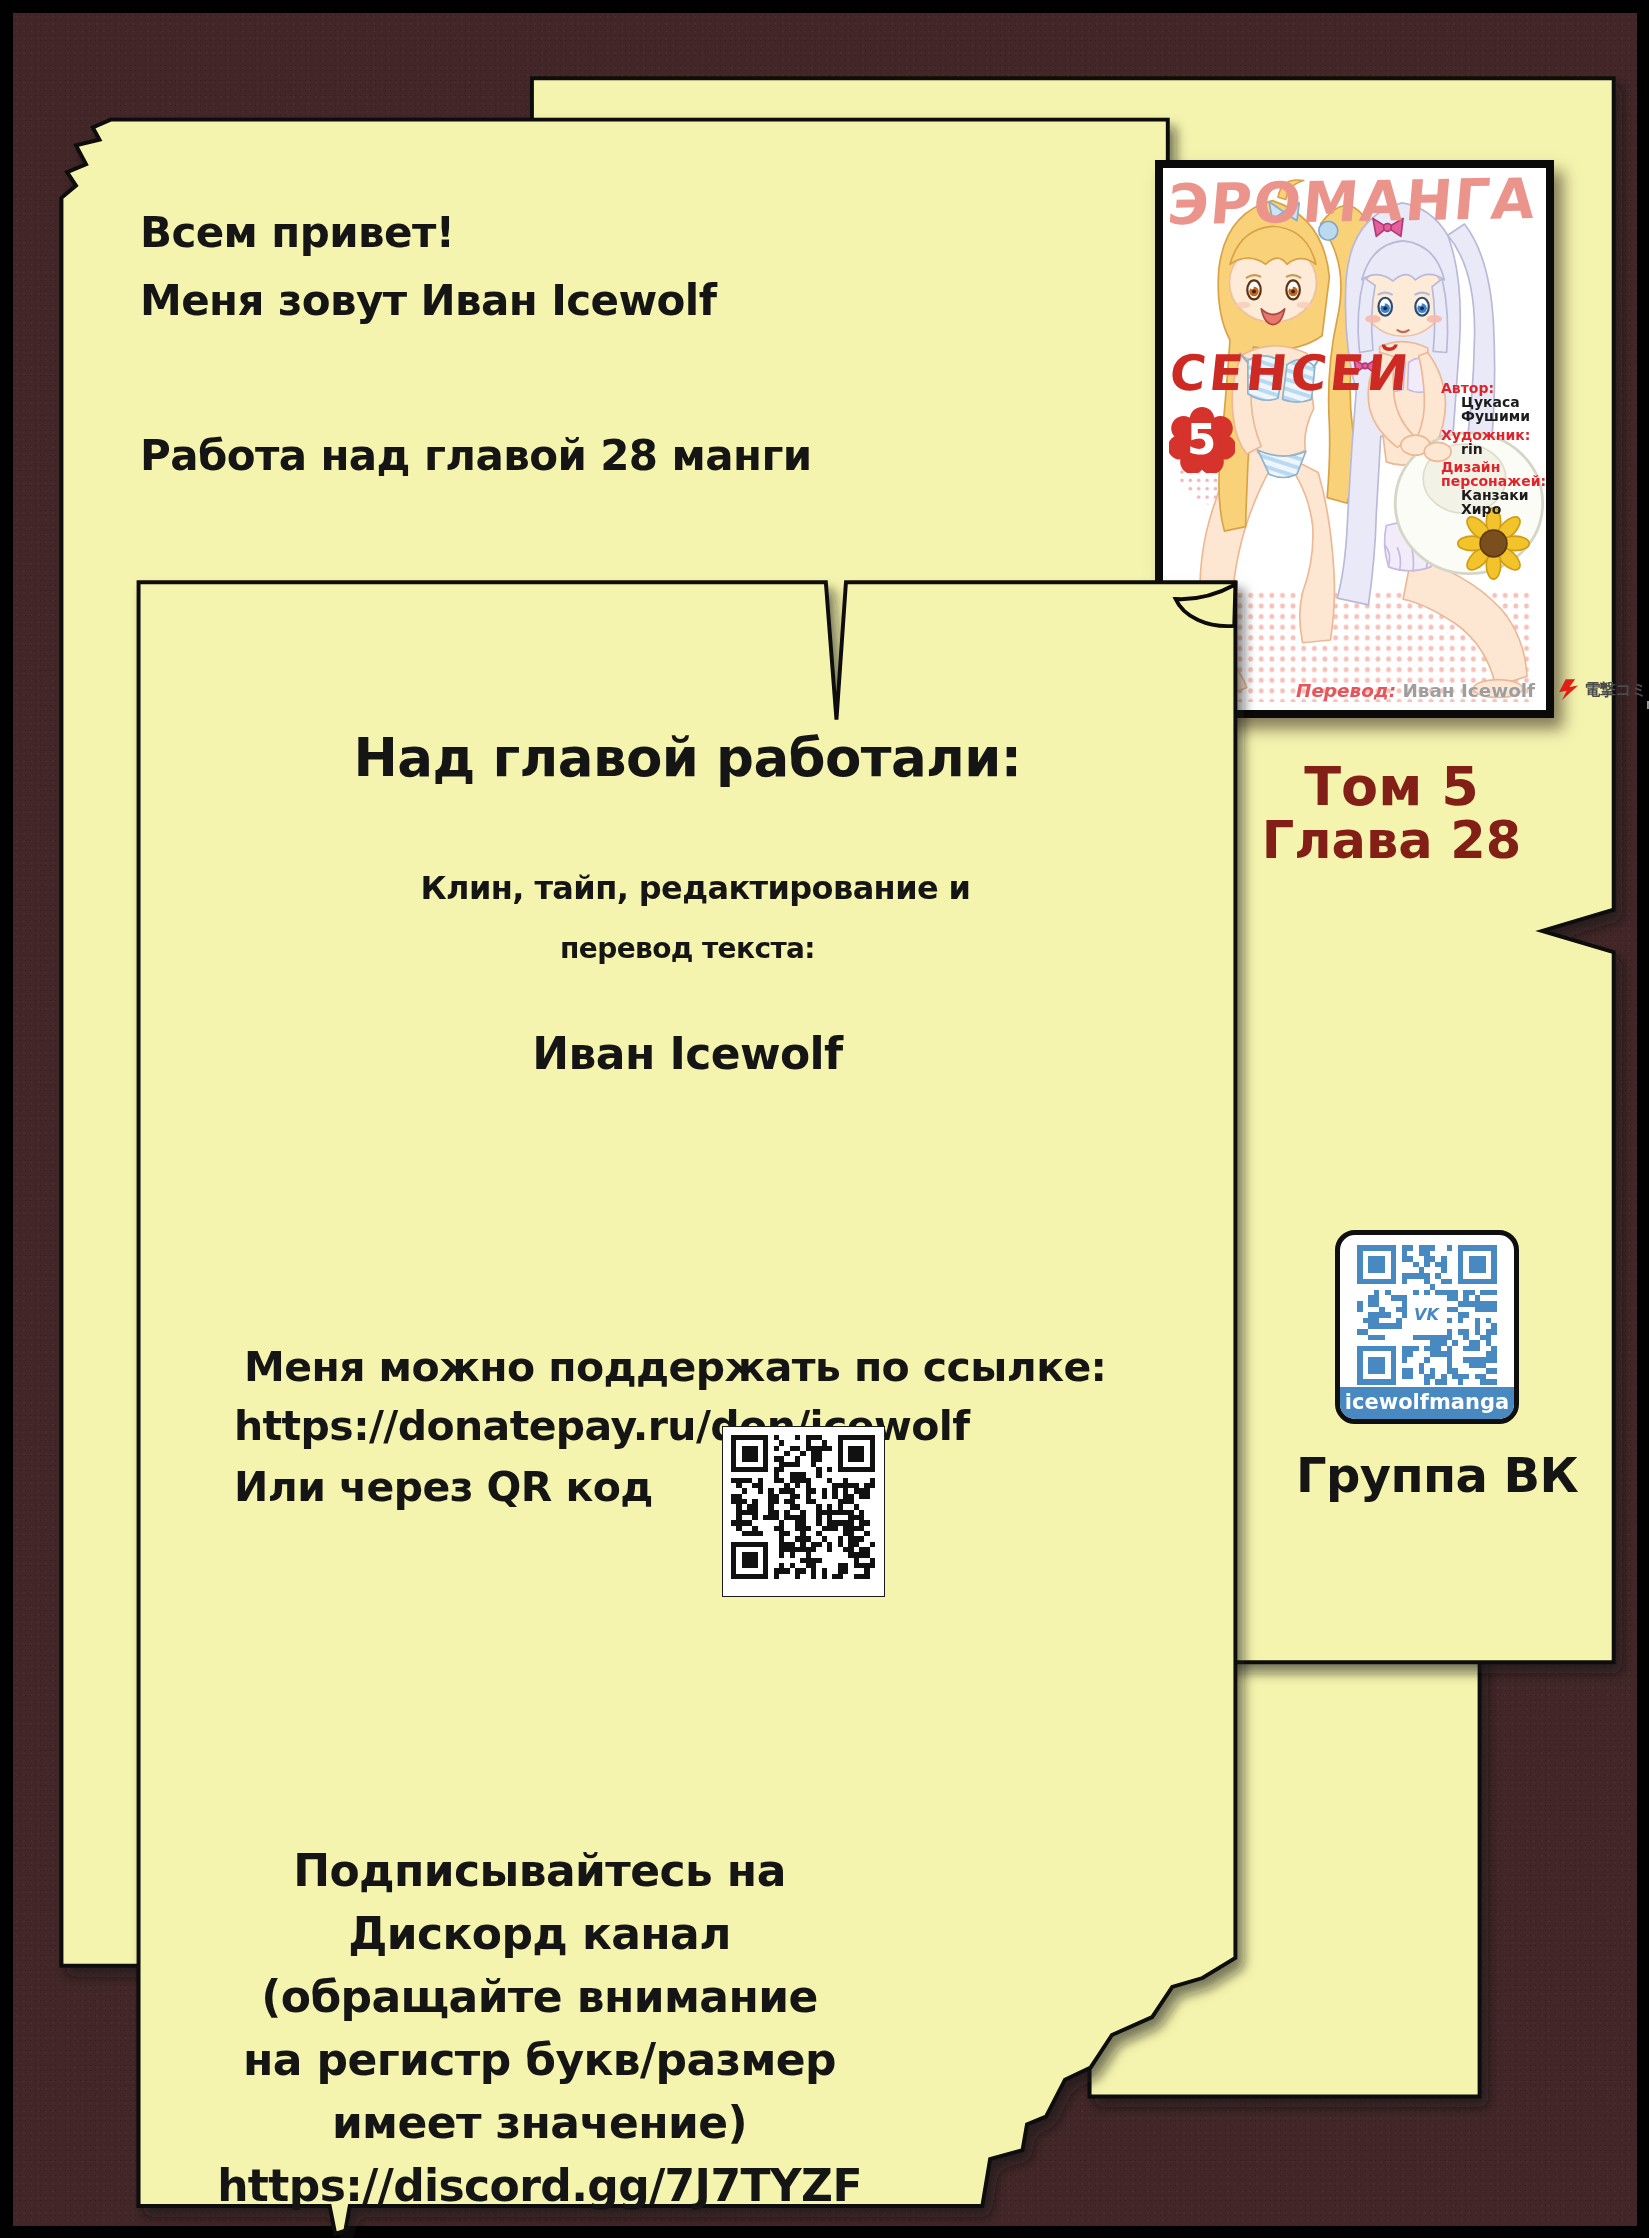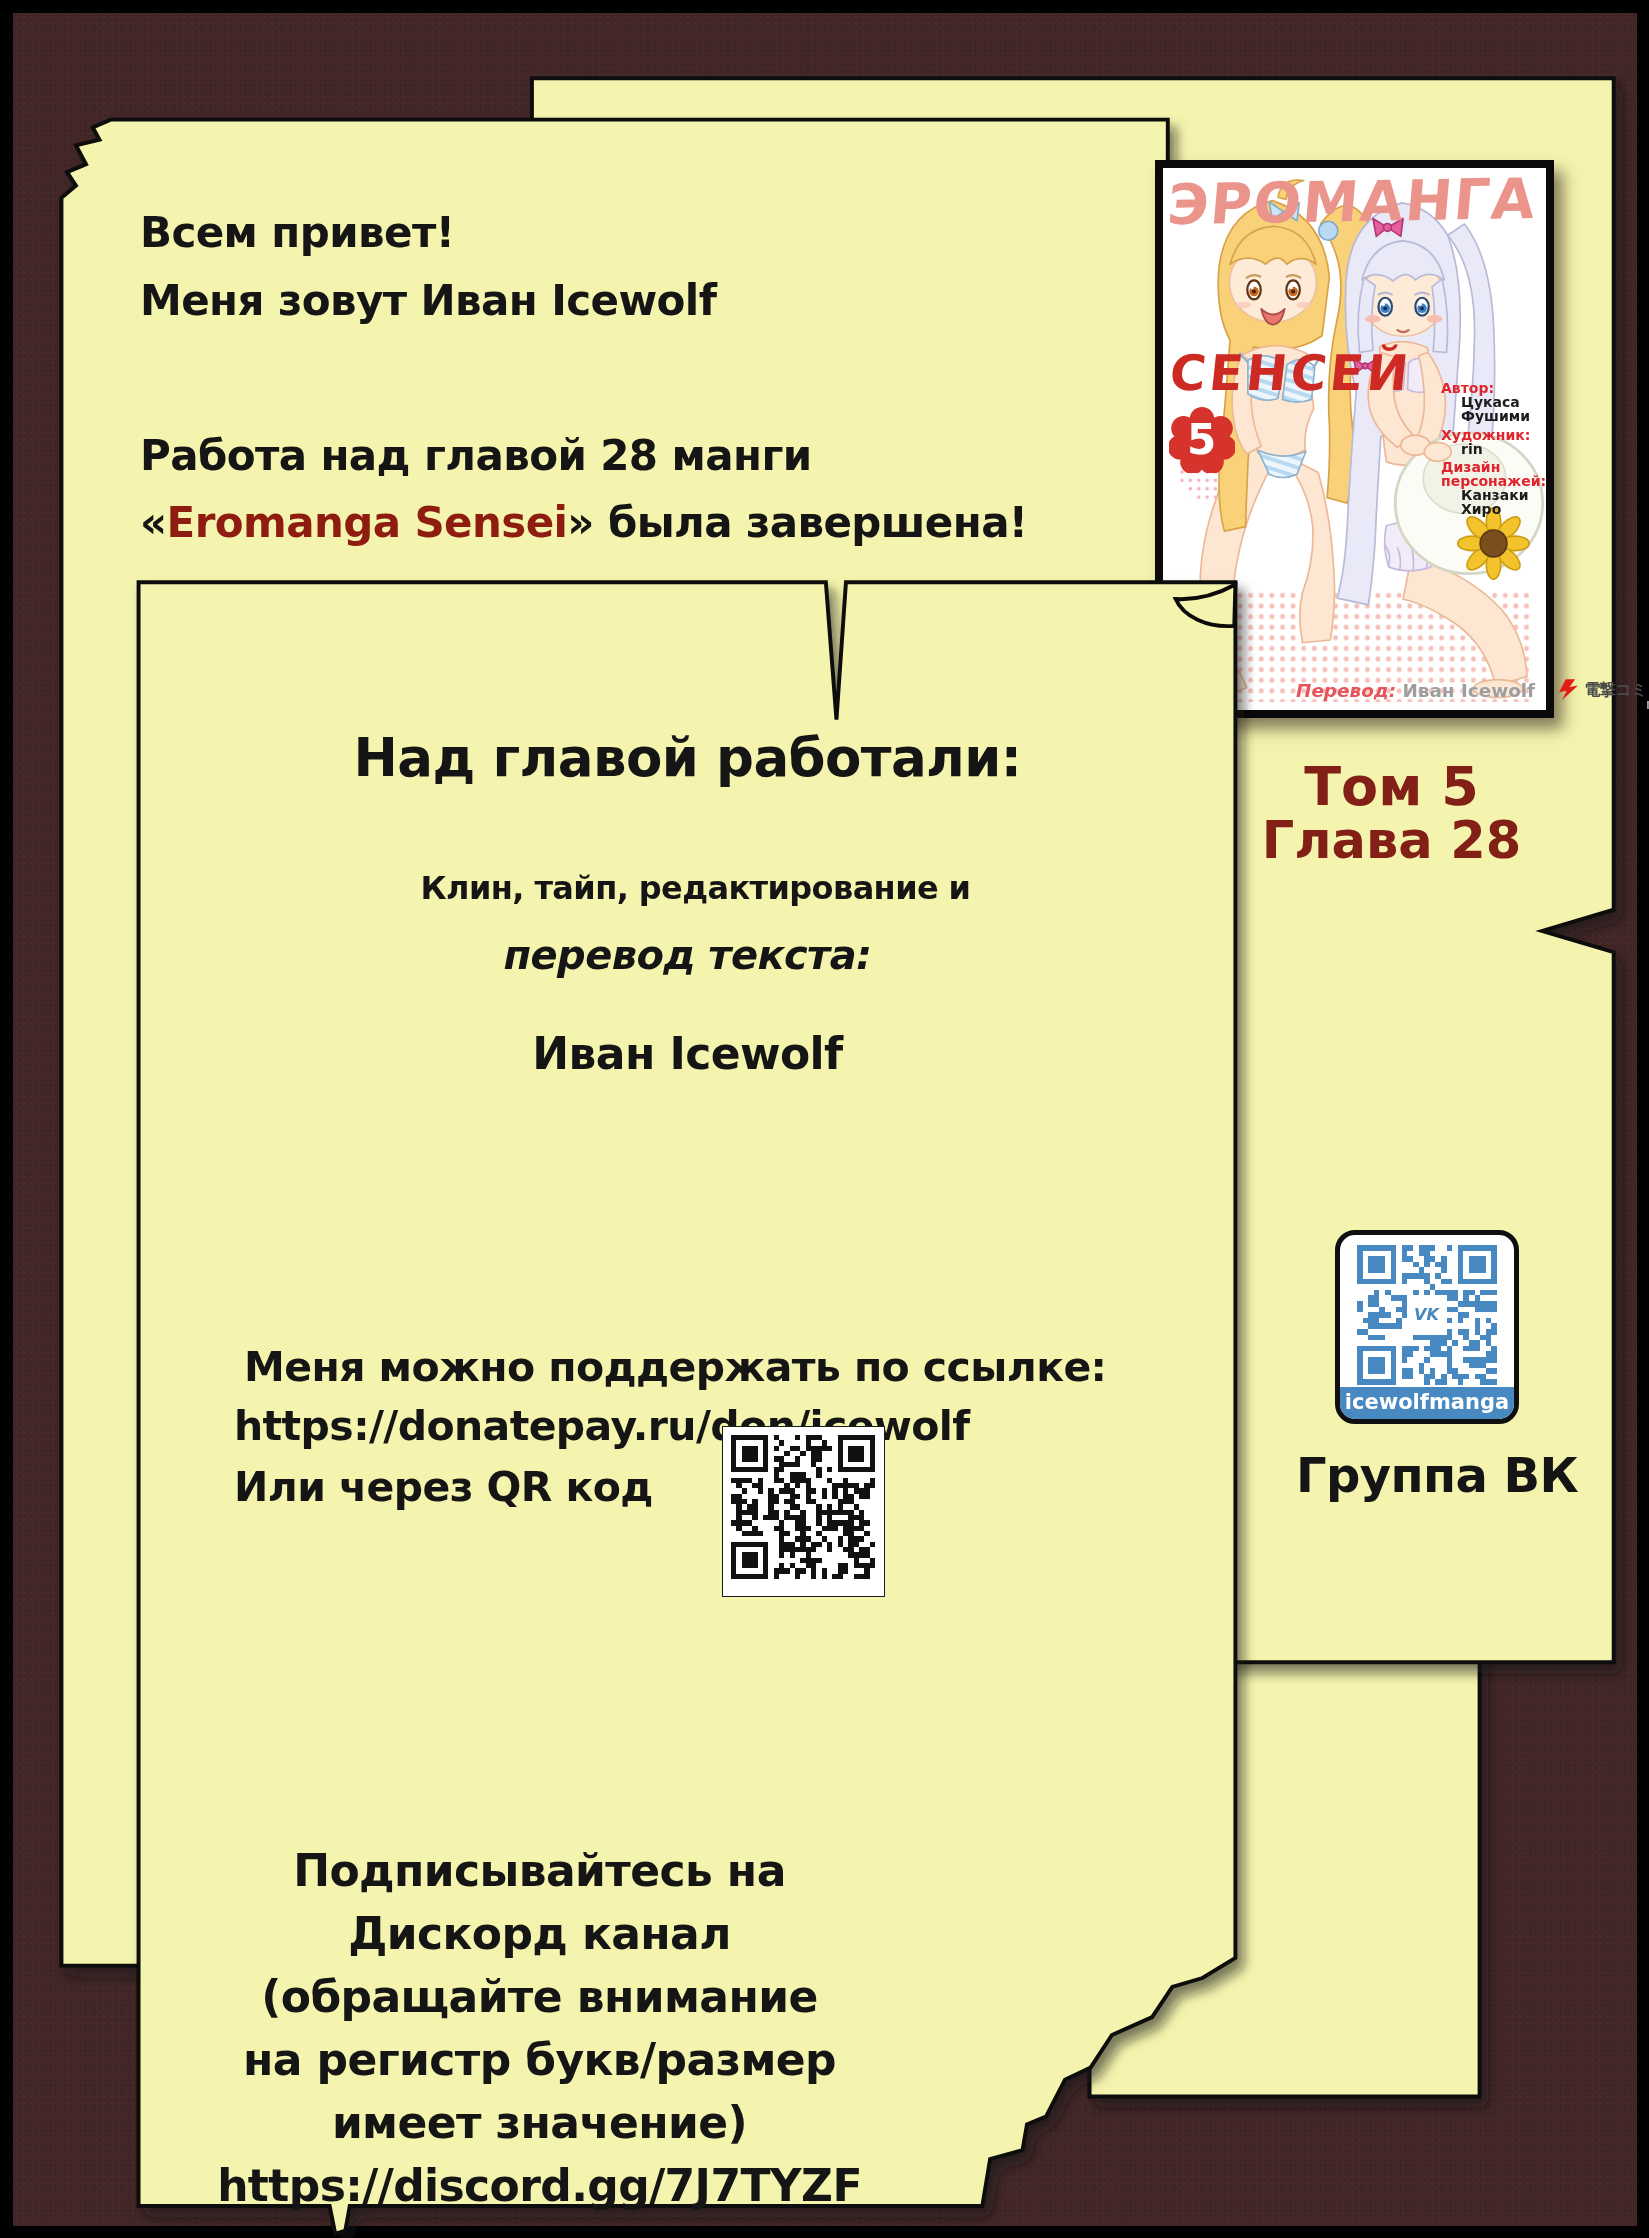--- a/index.html
+++ b/index.html
@@ -15,21 +15,21 @@
   .ctr{text-align:center;}
   .dred{color:#8e1c10;}
   
   .g1{left:140px;top:208px;font-size:42px;}
   .g2{left:140px;top:276px;font-size:42px;}
   .g3{left:140px;top:431px;font-size:42px;}
   .g4{left:140px;top:498px;font-size:42px;}
   
   .head{left:168px;top:727px;width:1039px;font-size:53px;}
   .role1{left:176px;top:869px;width:1039px;font-size:32px;}
-  .role2{left:168px;top:932px;width:1039px;font-size:40px;font-style:italic;}
+  .role2{left:168px;top:932px;width:1039px;font-size:28px;}
   .person{left:168px;top:1028px;width:1039px;font-size:44px;}
   .sup1{left:244px;top:1343px;font-size:41px;}
   .sup2{left:234px;top:1402px;font-size:41px;}
   .sup3{left:234px;top:1463px;font-size:41px;}
   .disc{left:168px;top:1839px;width:743px;font-size:44px;line-height:63px;z-index:6;}
   .disc div{white-space:nowrap;}
   
   .vol1{left:1224px;top:755px;width:335px;font-size:54px;color:#822017;letter-spacing:0;}
   .vol2{left:1224px;top:811px;width:335px;font-size:51px;color:#822017;letter-spacing:0;}
   .vkcap{left:1296px;top:1447px;width:279px;font-size:48px;}
@@ -79,21 +79,20 @@
       </filter>
     </defs>
     <path class="paper" filter="url(#sh)" d="M1950,2404 H2648 V3752 H1950 Z"></path>
     <path class="paper" filter="url(#sh)" d="M952,140 H2888 V1628 L2760,1666 L2888,1704 V2975 H952 Z"></path>
     <path class="paper" filter="url(#sh)" d="M198,214 L2090,214 L2090,3518 L110,3518 L110,354 L136,332 L120,308 L154,294 L136,260 L178,250 L166,228 Z"></path>
   </svg>
 
   <div class="t g1">Всем привет!</div>
   <div class="t g2">Меня зовут Иван Icewolf</div>
   <div class="t g3">Работа над главой 28 манги</div>
-  <div class="t g4"><span>«</span><span class="dred">Eromanga Sensei</span><span>» была завершена!</span></div>
 
   <div class="cover">
     <svg class="art" viewBox="0 0 686 970">
       <defs>
         <pattern id="ht" width="19" height="19" patternUnits="userSpaceOnUse">
             <circle cx="5" cy="5" r="4.4" fill="#ef8273"></circle>
           </pattern>
         <pattern id="ht2" width="15" height="15" patternUnits="userSpaceOnUse">
             <circle cx="4" cy="4" r="3.2" fill="#f2a7b4"></circle>
           </pattern>

